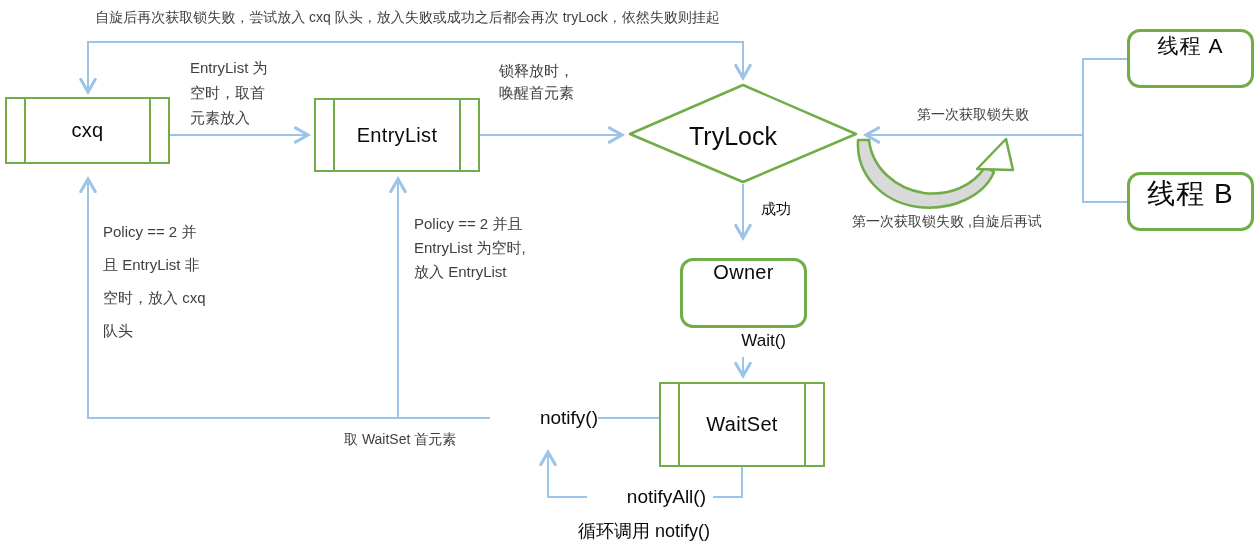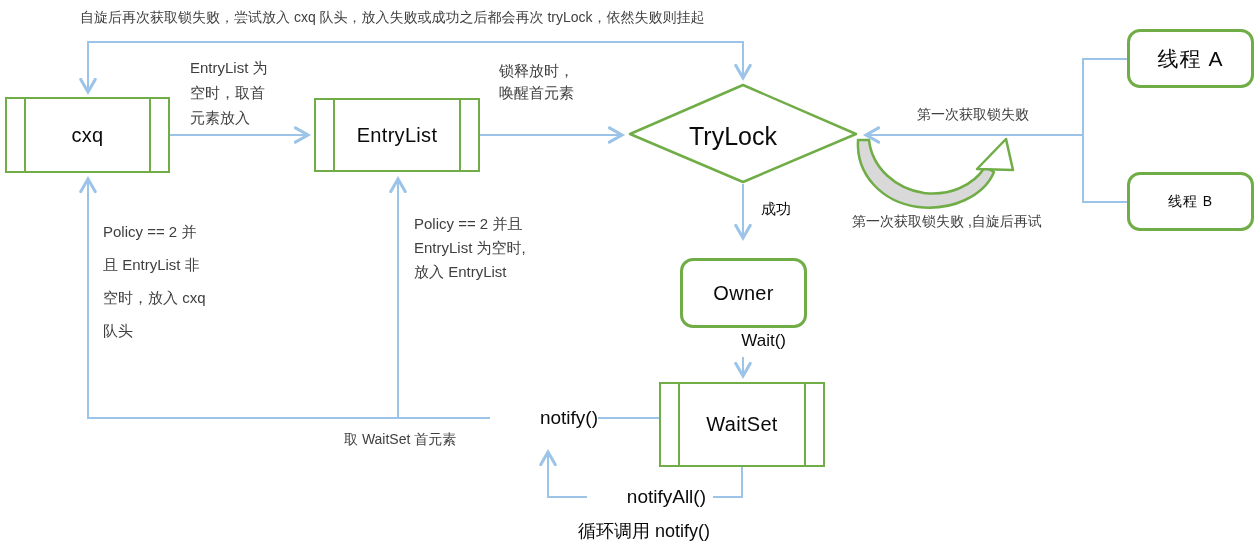--- a/index.html
+++ b/index.html
@@ -16,28 +16,28 @@
   svg.wires{position:absolute;left:0;top:0;width:1260px;height:548px}
   .wire{fill:none;stroke:var(--connector);stroke-width:2}
   .shape{stroke:var(--node-border)}
   
   .qbox{position:absolute;border:2.5px solid var(--node-border);background:#fff;
         display:flex;align-items:center;justify-content:center}
   .qbox .qline{position:absolute;top:0;bottom:0;width:2px;background:var(--node-border)}
   .qbox .qline.l{left:17px}
   .qbox .qline.r{right:17px}
   .rbox{position:absolute;border:3px solid var(--node-border);border-radius:13px;background:#fff;
-        display:flex;align-items:center;justify-content:center}
+        display:flex;align-items:flex-start;justify-content:center}
   .node-label{font-size:20px;color:var(--text-primary);letter-spacing:.3px}
   .cn{letter-spacing:1px}
   .lbl{position:absolute;color:var(--text-annotation);white-space:pre-line}
   .lbl.s14{font-size:14px;line-height:17px}
   .lbl.s15{font-size:15px}
   .lbl.black{color:var(--text-primary)}
-  .lbl.center{}
+  .lbl.center{text-align:center}
   .fn{position:absolute;color:var(--text-primary);font-size:19px;text-align:right}
   .diamond-label{position:absolute;left:657px;top:122px;width:120px;text-align:right;
                  font-size:25px;color:var(--text-primary)}
 </style>
 </head>
 <body>
 
 <div class="stage">
 
   <svg class="wires" viewBox="0 0 1260 548">
@@ -69,21 +69,21 @@
     <path class="wire" d="M 742,456 L 742,497 L 713,497"></path>
     <path class="wire" d="M 587,497 L 548,497 L 548,452" marker-end="url(#arrow)"></path>
 
     <polygon class="shape" points="743,85 856,134 743,182 630,134" fill="#ffffff" stroke-width="2.5" stroke-linejoin="round"></polygon>
 
     <path d="M 858,140 C 856,175 882,202 918,207 C 952,211 984,196 994,172 L 985,167
              C 973,186 949,196 924,193 C 896,189 872,168 869,140 Z" fill="#D9D9D9" stroke="#70AD47" stroke-width="2.5" stroke-linejoin="round"></path>
     <path d="M 977,169 L 1006,139 L 1013,170 Z" fill="#ffffff" stroke="#70AD47" stroke-width="2.5" stroke-linejoin="round"></path>
   </svg>
 
-  <div class="qbox" style="left:5px;top:97px;width:165px;height:76px">
+  <div class="qbox" style="left:5px;top:97px;width:165px;height:67px">
     <div class="qline l"></div>
     <div class="qline r"></div>
     <span class="node-label">cxq</span>
   </div>
 
   <div class="qbox" style="left:314px;top:98px;width:166px;height:74px">
     <div class="qline l"></div>
     <div class="qline r"></div>
     <span class="node-label">EntryList</span>
   </div>
@@ -96,21 +96,21 @@
 
   <div class="rbox" style="left:680px;top:258px;width:127px;height:70px">
     <span class="node-label">Owner</span>
   </div>
 
   <div class="rbox" style="left:1127px;top:29px;width:127px;height:59px">
     <span class="node-label cn" style="font-size:21px">线程 A</span>
   </div>
 
   <div class="rbox" style="left:1127px;top:172px;width:127px;height:59px">
-    <span class="node-label cn" style="font-size:14px">线程 B</span>
+    <span class="node-label cn" style="font-size:28px">线程 B</span>
   </div>
 
   <div class="diamond-label">TryLock</div>
 
   <div class="lbl s14 center" style="left:80px;top:9px;width:655px">自旋后再次获取锁失败，尝试放入 cxq 队头，放入失败或成功之后都会再次 tryLock，依然失败则挂起</div>
 
   <div class="lbl s15" style="left:190px;top:55px;line-height:25px">EntryList 为
 空时，取首
 元素放入</div>
 

